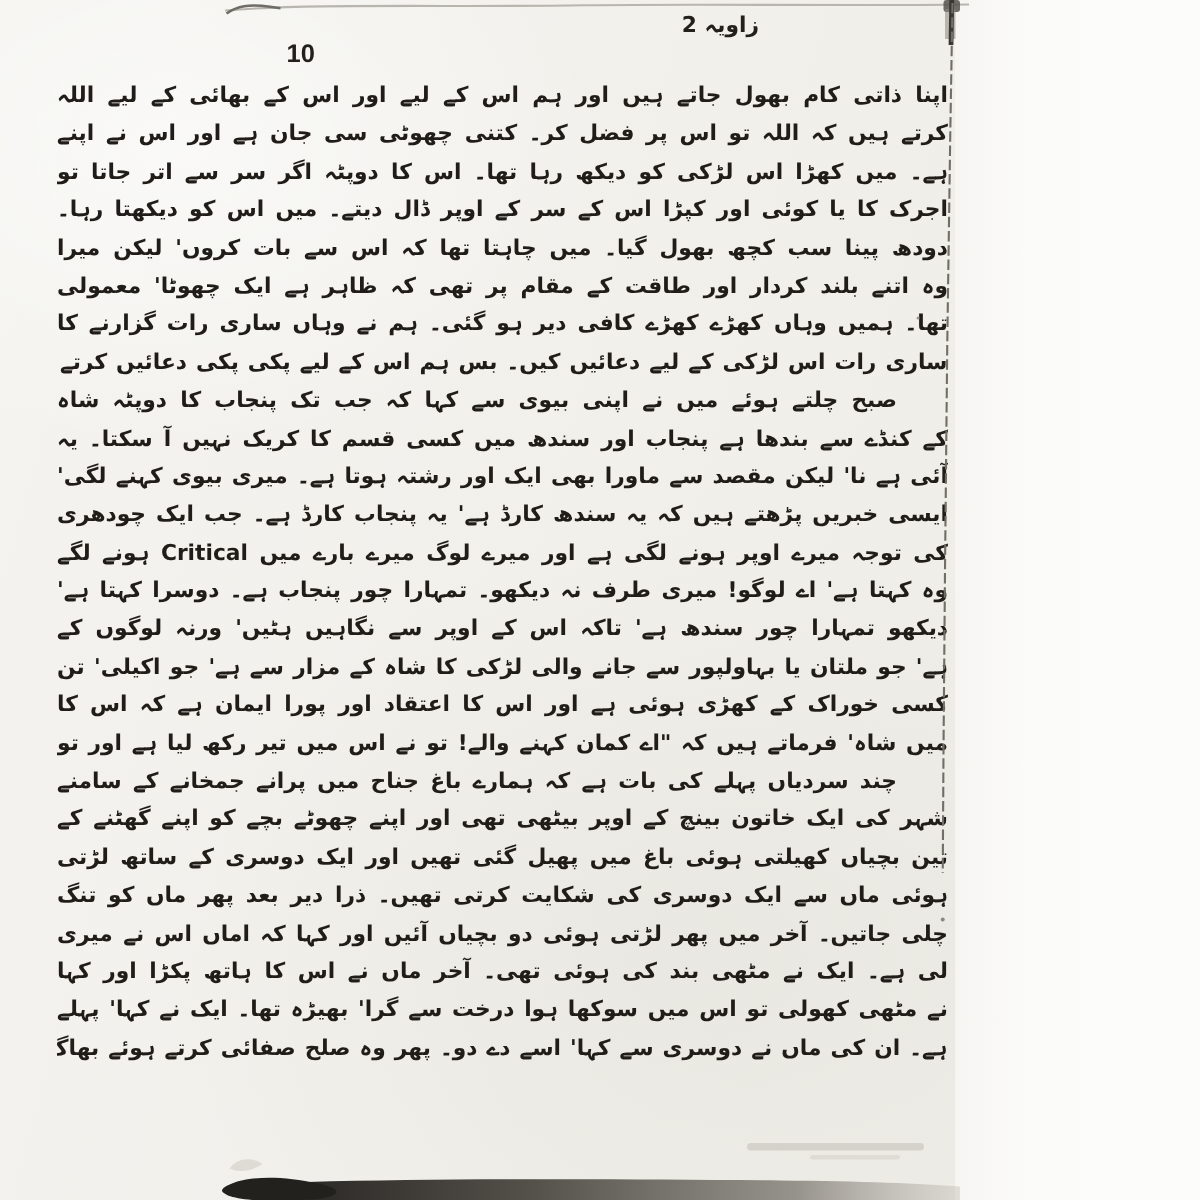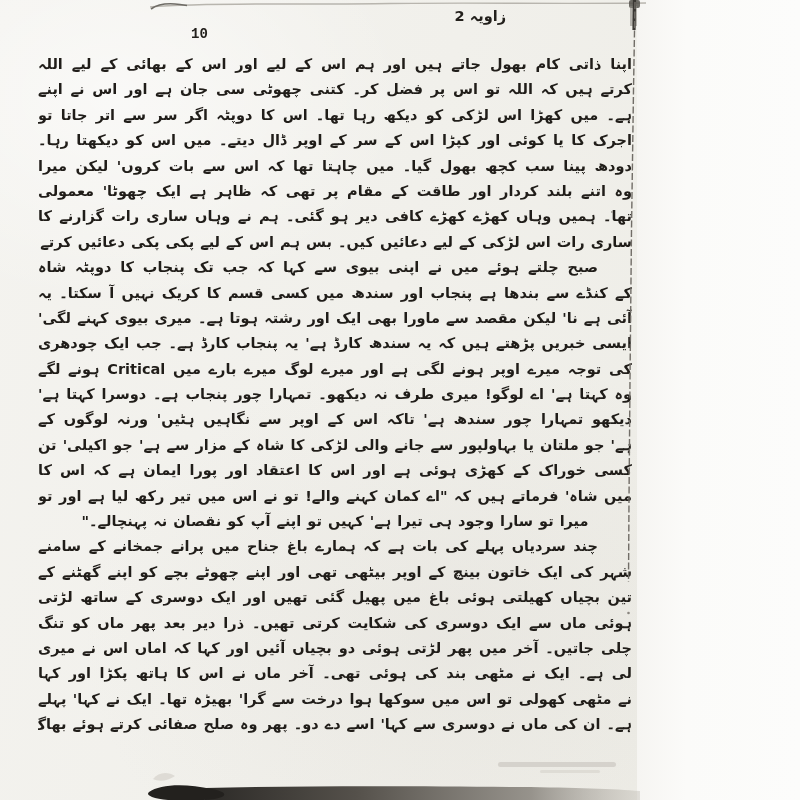--- a/index.html
+++ b/index.html
@@ -9,22 +9,22 @@
   
   .paper{position:absolute;left:0;top:0;width:637px;height:800px;
          background:
            radial-gradient(ellipse 420px 300px at 18% 12%, rgba(255,255,255,.55), rgba(255,255,255,0) 70%),
            radial-gradient(ellipse 500px 380px at 72% 80%, rgba(210,206,198,.22), rgba(210,206,198,0) 75%),
            linear-gradient(105deg,#f4f3ef 0%,#f1f0eb 55%,#eeede7 100%);}
   .beyond{position:absolute;left:637px;top:0;width:163px;height:800px;
           background:linear-gradient(90deg,#f6f5f2,#fbfbf9 30%,#fcfcfb);}
   .runhead{position:absolute;top:8px;right:194px;direction:rtl;
            font-weight:bold;font-size:14.5px;color:#23201c;letter-spacing:.2px;}
-  .pagenum{position:absolute;left:191px;top:26px;font-family:Liberation Mono, monospace;
-           font-weight:bold;font-size:14px;color:#23201c;}
+  .pagenum{position:absolute;left:191px;top:26px;font-family:Liberation Sans, sans-serif;
+           font-weight:bold;font-size:17px;color:#23201c;}
   .textblock{position:absolute;left:38px;top:52px;width:594px;direction:rtl;
              color:#201d19;font-weight:bold;font-size:14.5px;word-spacing:1px;}
   .ln{height:25.4px;line-height:25.4px;overflow:hidden;white-space:nowrap;
       text-align:right;}
   .j{white-space:normal;text-align:justify;text-align-last:justify;}
   .ind{padding-right:34px;}
   .end-left{text-align:left;padding-left:46px;}
   .end-left2{text-align:left;padding-left:86px;}
   .mid{text-align:center;}
   .artifacts{position:absolute;left:0;top:0;width:800px;height:800px;pointer-events:none;}
@@ -51,21 +51,20 @@
     <div class="ln j ind">صبح چلتے ہوئے میں نے اپنی بیوی سے کہا کہ جب تک پنجاب کا دوپٹہ شاہ عبداللطیف بھٹائی</div>
     <div class="ln j">کے کنڈے سے بندھا ہے پنجاب اور سندھ میں کسی قسم کا کریک نہیں آ سکتا۔ یہ تو اپنے مقصد کے لیے</div>
     <div class="ln j">آئی ہے نا' لیکن مقصد سے ماورا بھی ایک اور رشتہ ہوتا ہے۔ میری بیوی کہنے لگی' کیوں نہیں' آپ روز</div>
     <div class="ln j">ایسی خبریں پڑھتے ہیں کہ یہ سندھ کارڈ ہے' یہ پنجاب کارڈ ہے۔ جب ایک چودھری دیکھتا ہے کہ لوگوں</div>
     <div class="ln j">کی توجہ میرے اوپر ہونے لگی ہے اور میرے لوگ میرے بارے میں Critical ہونے لگے ہیں' تو پھر</div>
     <div class="ln j">وہ کہتا ہے' اے لوگو! میری طرف نہ دیکھو۔ تمہارا چور پنجاب ہے۔ دوسرا کہتا ہے' نہیں! میری جانب نہ</div>
     <div class="ln j">دیکھو تمہارا چور سندھ ہے' تاکہ اس کے اوپر سے نگاہیں ہٹیں' ورنہ لوگوں کے درمیان وہی اصل رشتہ قائم</div>
     <div class="ln j">ہے' جو ملتان یا بہاولپور سے جانے والی لڑکی کا شاہ کے مزار سے ہے' جو اکیلی' تن تنہا' سوجے پاؤں' بغیر</div>
     <div class="ln j">کسی خوراک کے کھڑی ہوئی ہے اور اس کا اعتقاد اور پورا ایمان ہے کہ اس کا مسئلہ حل ہوگا۔ اپنی ایک نظم</div>
     <div class="ln j">میں شاہ' فرماتے ہیں کہ "اے کمان کہنے والے! تو نے اس میں تیر رکھ لیا ہے اور تو مجھے مارنے لگا ہے' لیکن</div>
-    <div class="ln mid">میرا تو سارا وجود ہی تیرا ہے' کہیں تو اپنے آپ کو نقصان نہ پہنچالے۔"</div>
     <div class="ln j ind">چند سردیاں پہلے کی بات ہے کہ ہمارے باغ جناح میں پرانے جمخانے کے سامنے اندرون</div>
     <div class="ln j">شہر کی ایک خاتون بینچ کے اوپر بیٹھی تھی اور اپنے چھوٹے بچے کو اپنے گھٹنے کے اوپر ہلا رہی تھی۔ اس کی</div>
     <div class="ln j">تین بچیاں کھیلتی ہوئی باغ میں پھیل گئی تھیں اور ایک دوسری کے ساتھ لڑتی تھیں اور بار بار چیخیں مارتی</div>
     <div class="ln j">ہوئی ماں سے ایک دوسری کی شکایت کرتی تھیں۔ ذرا دیر بعد پھر ماں کو تنگ کرنا شروع کر دیتیں اور پھر</div>
     <div class="ln j">چلی جاتیں۔ آخر میں پھر لڑتی ہوئی دو بچیاں آئیں اور کہا کہ اماں اس نے میری فلاں اتنی بڑی چیز لے</div>
     <div class="ln j">لی ہے۔ ایک نے مٹھی بند کی ہوئی تھی۔ آخر ماں نے اس کا ہاتھ پکڑا اور کہا کھول دے مٹھی۔ جب اس</div>
     <div class="ln j">نے مٹھی کھولی تو اس میں سوکھا ہوا درخت سے گرا' بھیڑہ تھا۔ ایک نے کہا' پہلے میں نے دیکھا تھا یہ میرا</div>
     <div class="ln end-left2">ہے۔ ان کی ماں نے دوسری سے کہا' اسے دے دو۔ پھر وہ صلح صفائی کرتے ہوئے بھاگ کر چلی گئیں۔</div>
   </div>
 

